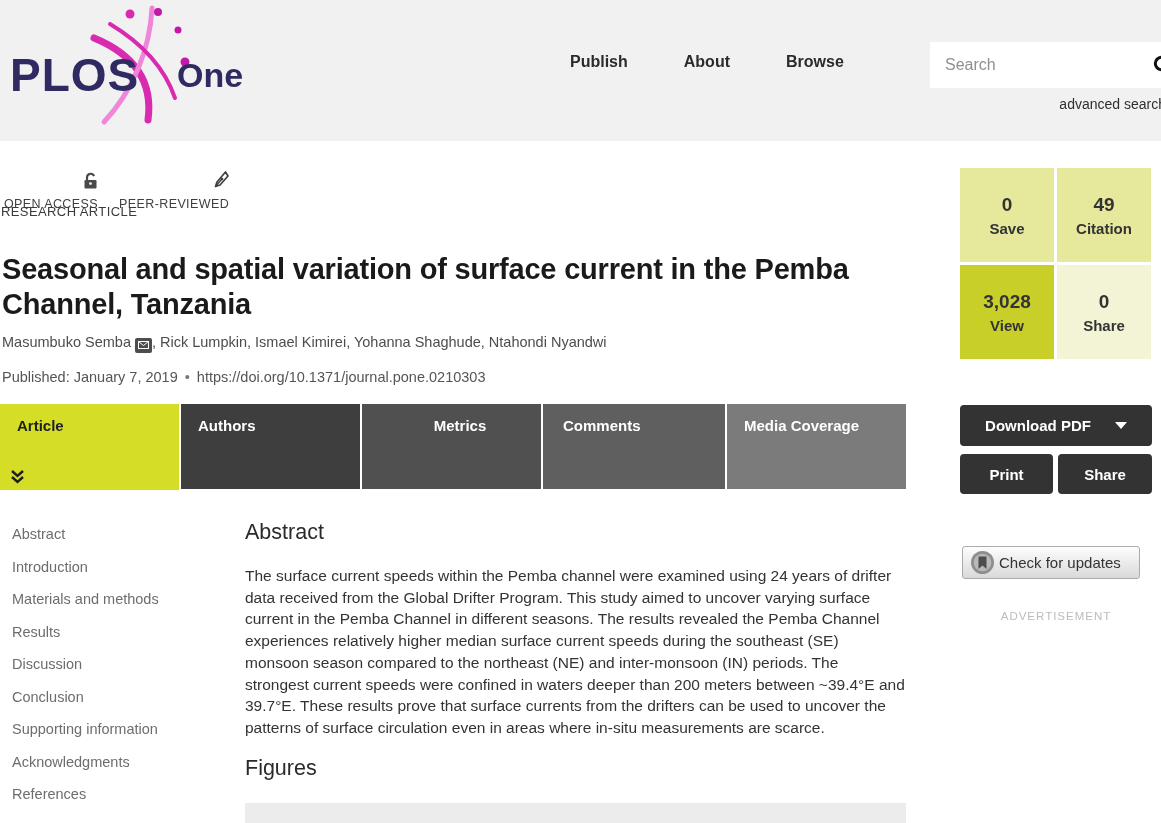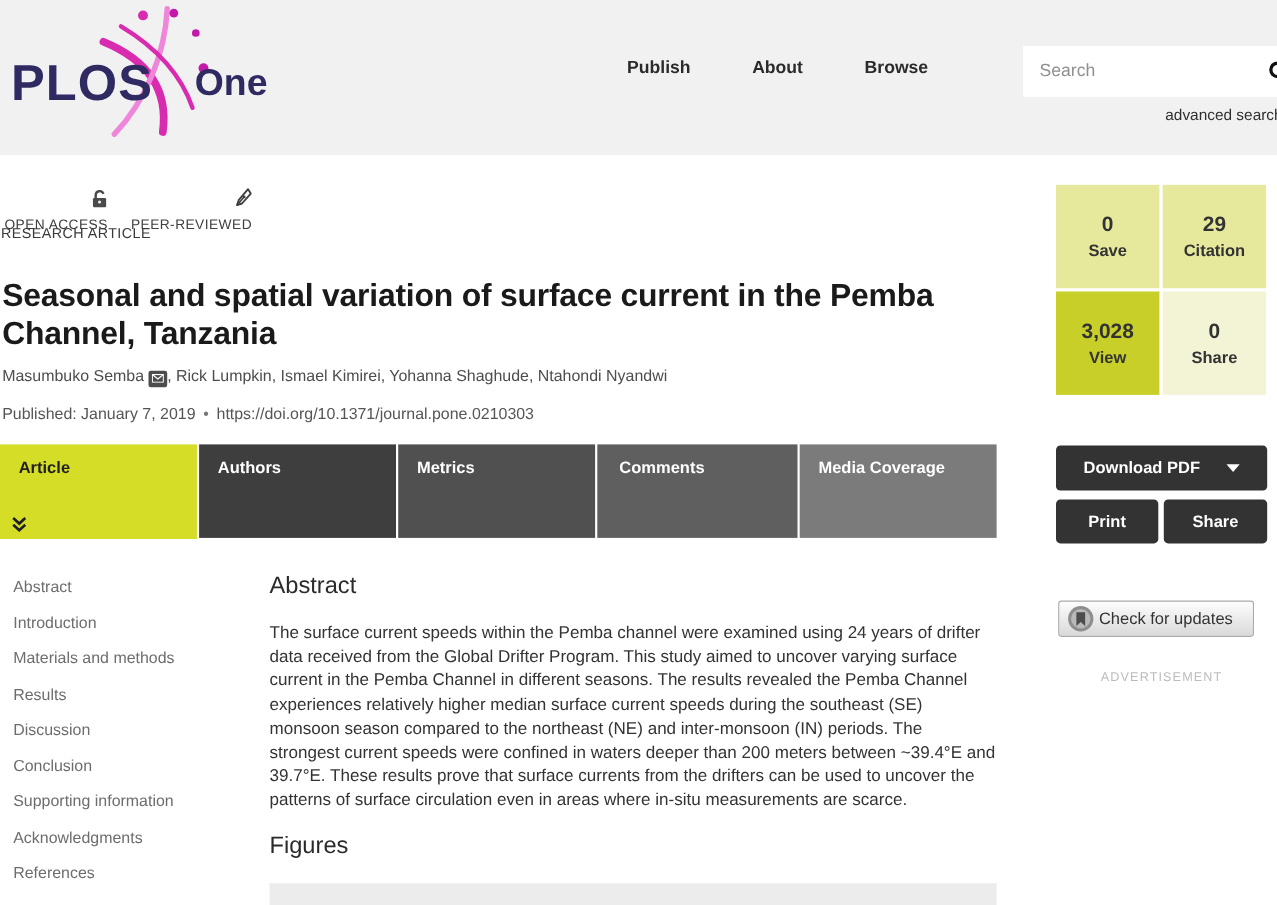--- a/index.html
+++ b/index.html
@@ -36,21 +36,21 @@
   .email-chip { display:inline-flex; align-items:center; justify-content:center; width:17px; height:15px; background:#4d4d4d; border-radius:2px; vertical-align:-2px; margin-left:4px; cursor:pointer; }
   .publine { position:absolute; left:2px; top:369px; font-size:14.5px; color:#555; }
   .publine .dot { margin:0 7px; color:#777; }
   .doi { color:#555; text-decoration:none; cursor:pointer; }
 
   
   .tabs { position:absolute; left:0; top:404px; width:906px; display:flex; gap:2px; align-items:flex-start; }
   .tab { flex:1; height:85px; padding:13px 0 0 17px; font-size:15px; font-weight:bold; color:#ffffff; cursor:pointer; position:relative; }
   .tab-article  { background:#d5dd26; color:#1f1f1f; height:86px; }
   .tab-authors  { background:#3e3e3e; }
-  .tab-metrics  { background:#505050; }
+  .tab-metrics  { background:#505050;text-align:center; }
   .tab-comments { background:#5f5f5f;padding-left:20px; }
   .tab-media    { background:#7b7b7b; }
   .tab-chevrons { position:absolute; left:10px; bottom:6px; }
 
   
   .sectnav { position:absolute; left:12px; top:518px; }
   .sectnav-item { font-size:14.5px; color:#6d6d6d; height:32.5px; line-height:32.5px; cursor:pointer; white-space:nowrap; }
 
   .abstract-h { position:absolute; left:245px; top:520px; font-size:21.5px; color:#2a2a2a; font-weight:normal; }
   .abstract-p { position:absolute; left:245px; top:565px; width:661px; font-size:15.5px; line-height:21.7px; color:#333; }
@@ -178,21 +178,21 @@
   <p class="abstract-p">The surface current speeds within the Pemba channel were examined using 24 years of drifter data received from the Global Drifter Program. This study aimed to uncover varying surface current in the Pemba Channel in different seasons. The results revealed the Pemba Channel experiences relatively higher median surface current speeds during the southeast (SE) monsoon season compared to the northeast (NE) and inter-monsoon (IN) periods. The strongest current speeds were confined in waters deeper than 200 meters between ~39.4°E and 39.7°E. These results prove that surface currents from the drifters can be used to uncover the patterns of surface circulation even in areas where in-situ measurements are scarce.</p>
   <h2 class="figures-h">Figures</h2>
   <div class="fig-strip"></div>
 
   <div class="metric-grid">
     <div class="metric m-save">
       <span class="num">0</span>
       <span class="lab">Save</span>
     </div>
     <div class="metric m-citation">
-      <span class="num">29</span>
+      <span class="num">49</span>
       <span class="lab">Citation</span>
     </div>
     <div class="metric m-view">
       <span class="num">3,028</span>
       <span class="lab">View</span>
     </div>
     <div class="metric m-share">
       <span class="num">0</span>
       <span class="lab">Share</span>
     </div>

